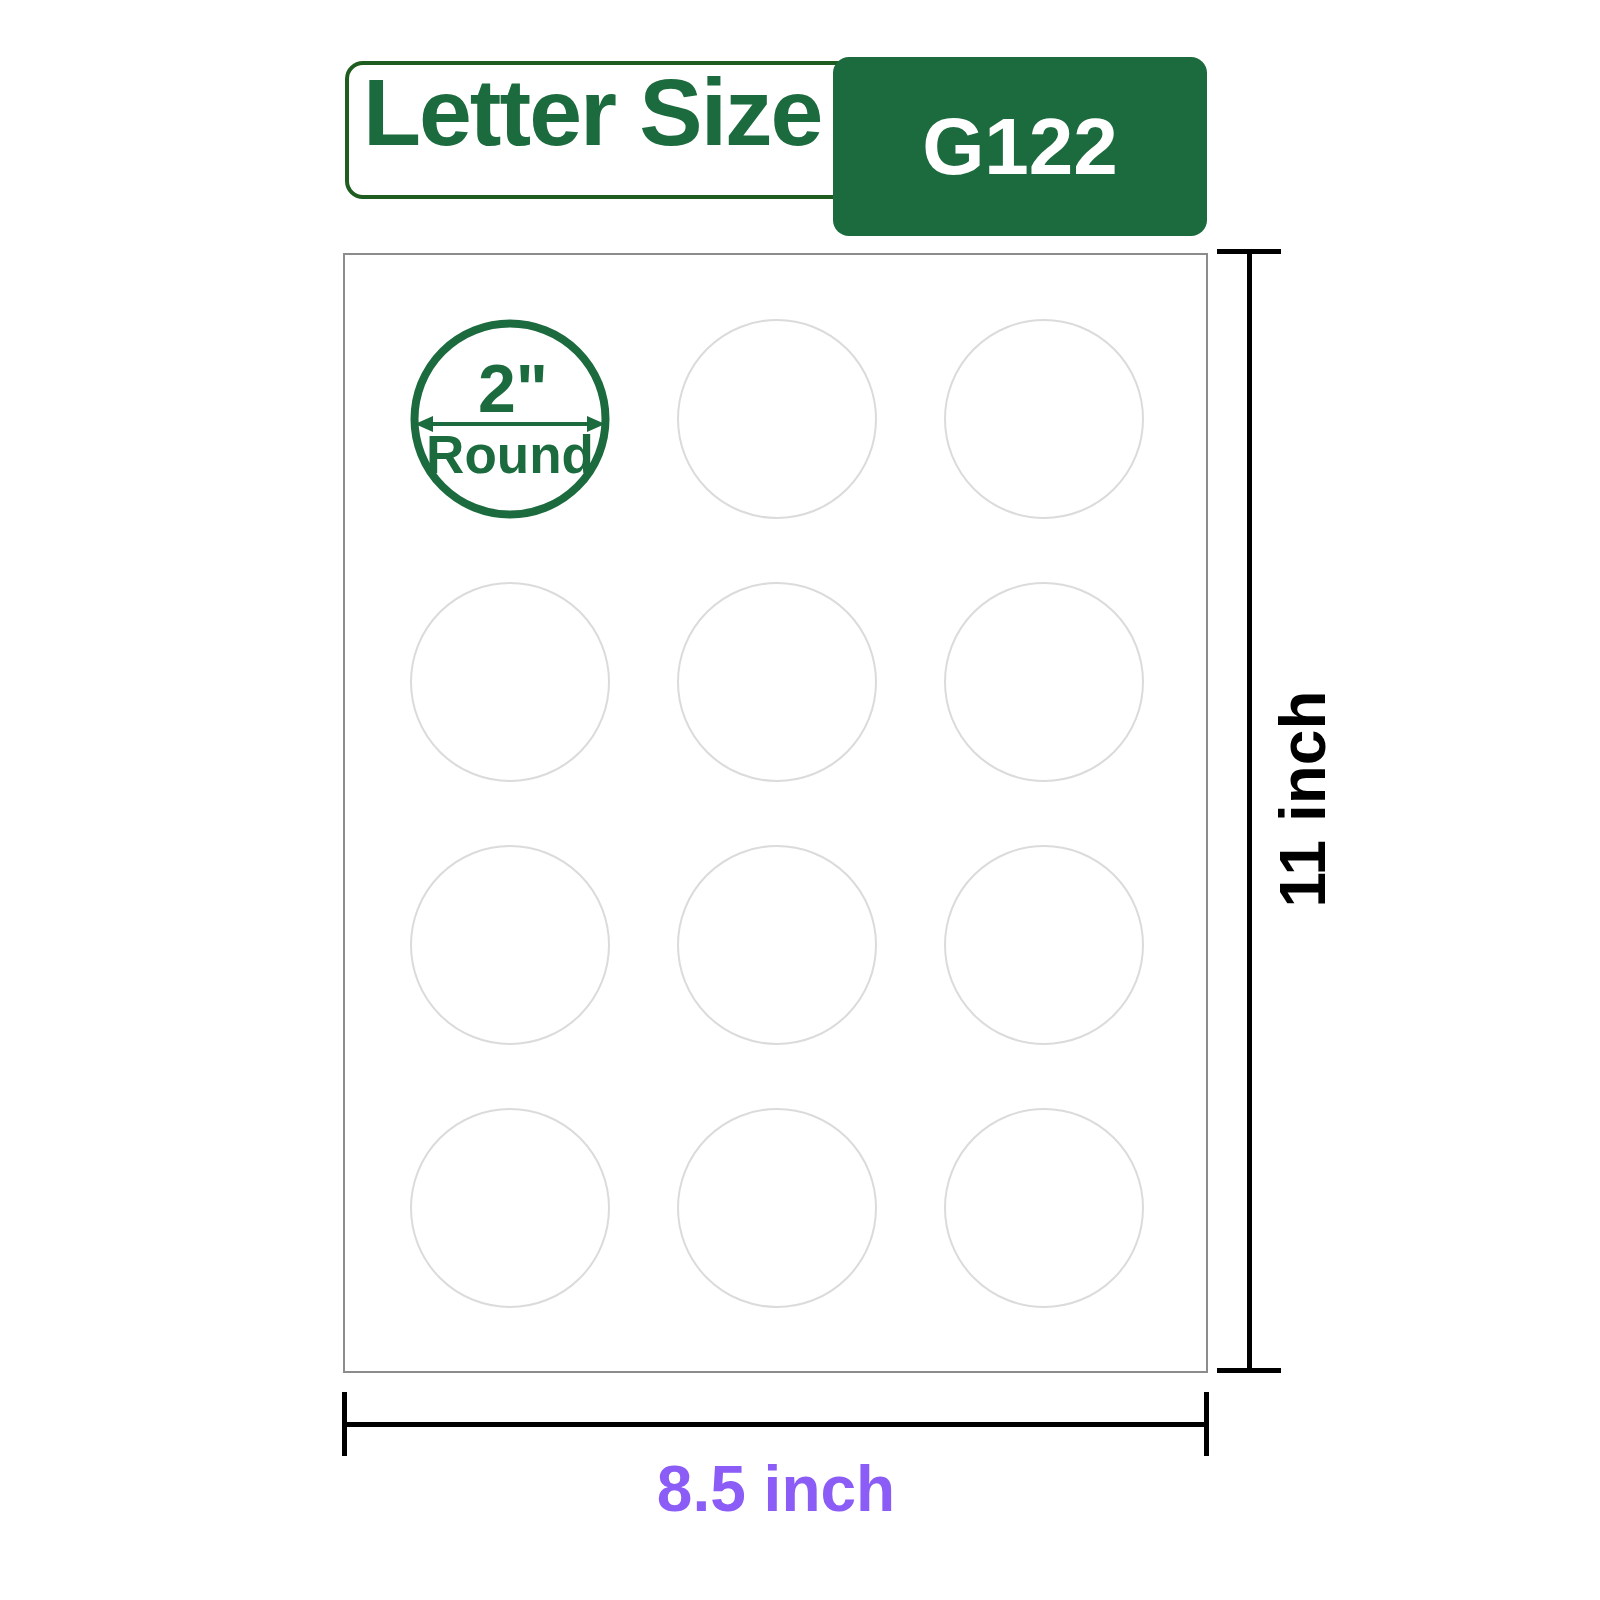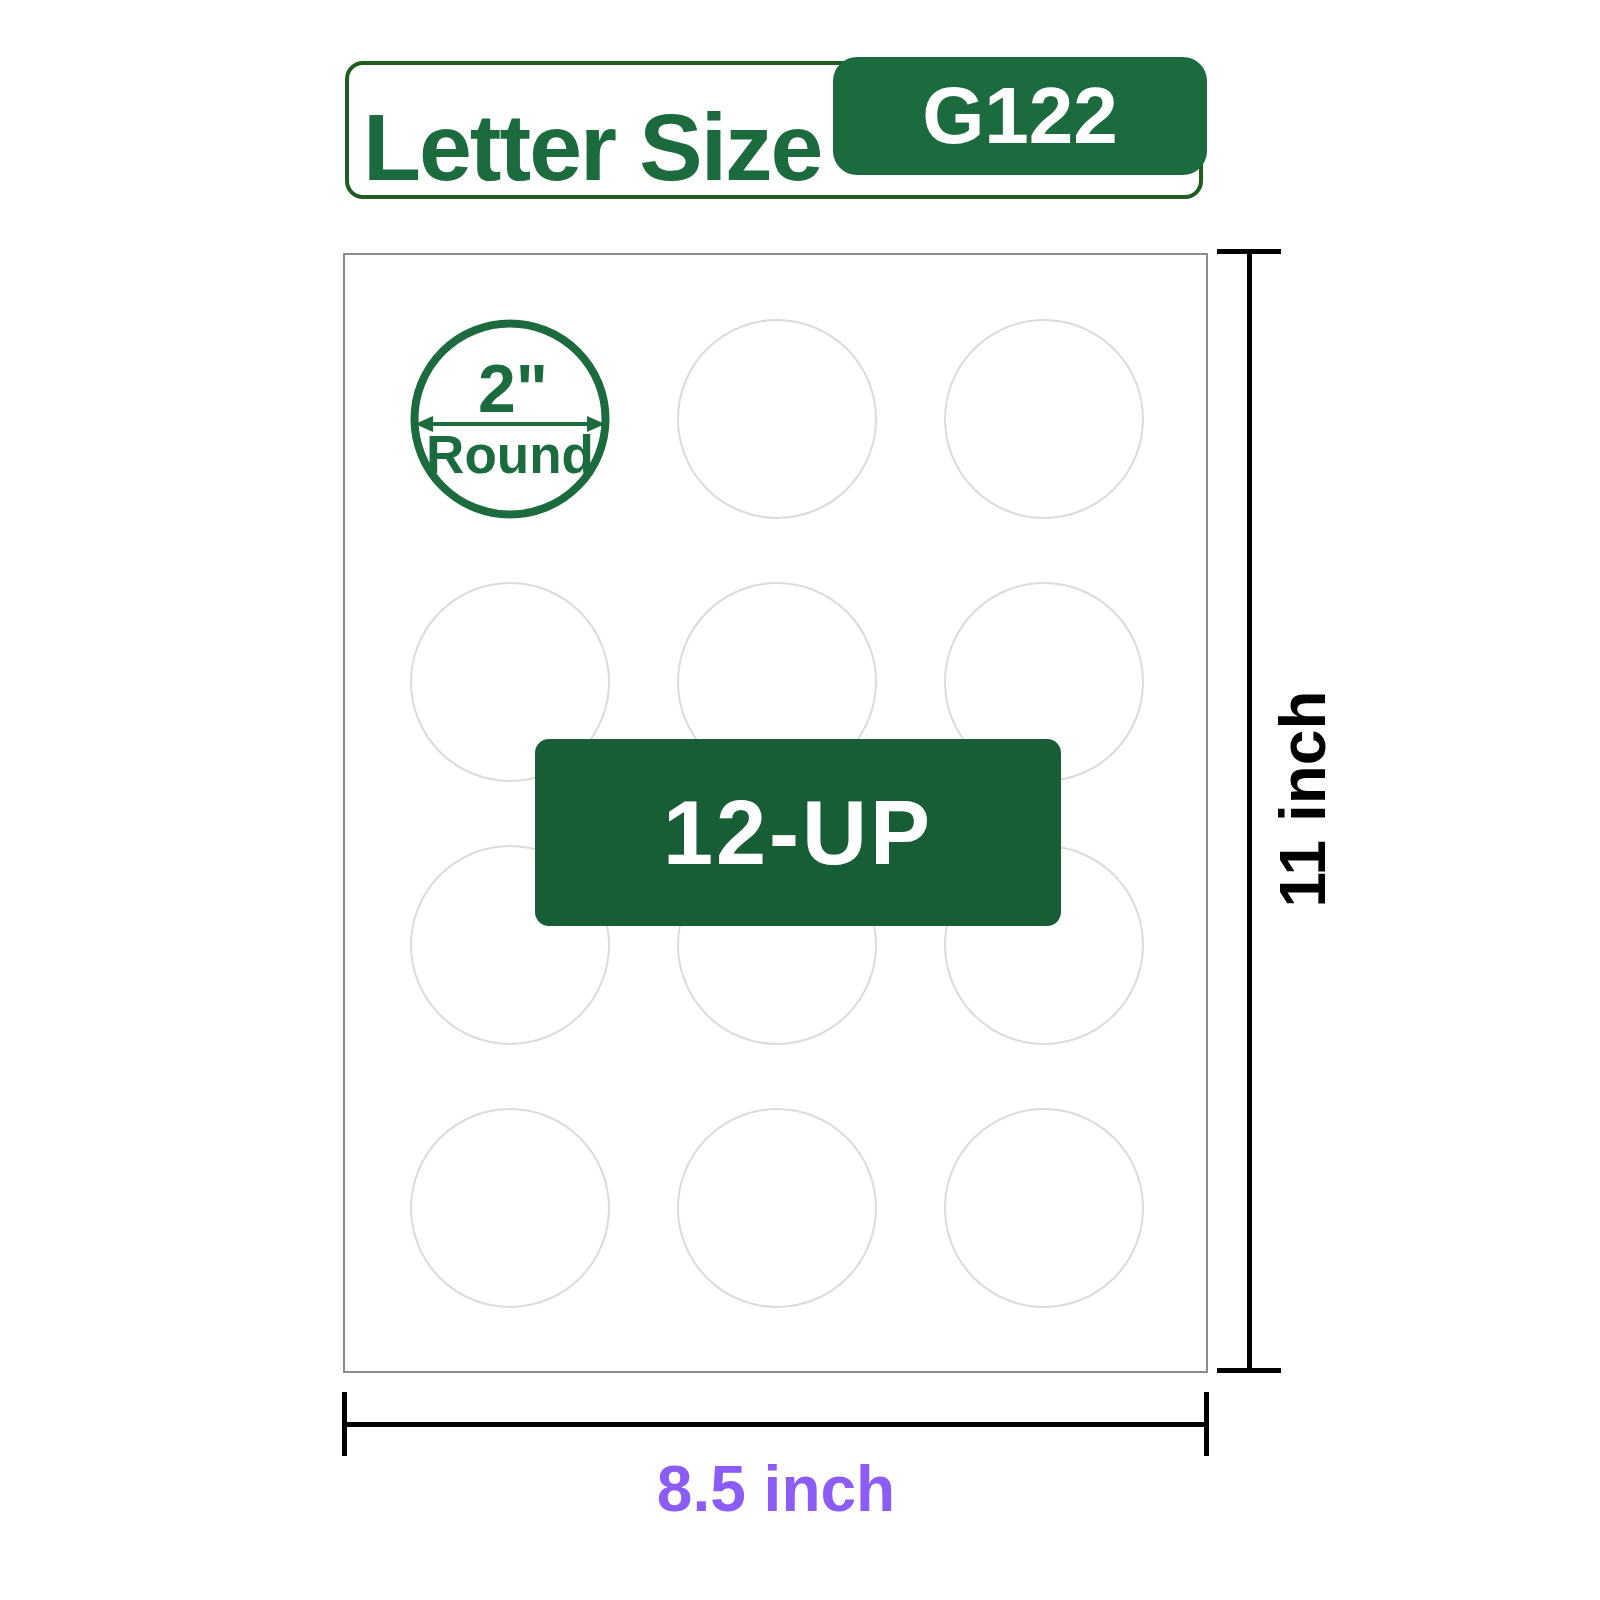--- a/index.html
+++ b/index.html
@@ -3,25 +3,25 @@
 <meta charset="utf-8">
 <style>
   html,body{margin:0;padding:0;background:#ffffff;}
   body{width:1600px;height:1600px;position:relative;overflow:hidden;
        font-family:"Liberation Sans", sans-serif;}
 
   
   .top-badge{position:absolute;left:345px;top:57px;width:862px;height:142px;}
   .white-pill{position:absolute;left:0;top:4px;width:858px;height:138px;
       box-sizing:border-box;background:#ffffff;border:4px solid #1e5c20;border-radius:18px;
-      display:flex;align-items:flex-end;}
+      display:flex;align-items:flex-start;}
   .ls-text{color:#1c6b3e;font-weight:bold;font-size:95px;letter-spacing:-2px;padding-left:14px;
       line-height:1;}
-  .green-pill{position:absolute;left:488px;top:0;width:374px;height:118px;background:#1c6b3e;
-      border-radius:24px;display:flex;align-items:center;justify-content:center;}
+  .green-pill{position:absolute;left:488px;top:0;width:374px;height:179px;background:#1c6b3e;
+      border-radius:16px;display:flex;align-items:center;justify-content:center;}
   .code-text{color:#ffffff;font-weight:bold;font-size:80px;line-height:1;}
 
   
   .sheet{position:absolute;left:343px;top:253px;width:865px;height:1120px;
       box-sizing:border-box;background:#ffffff;border:2px solid #8c8c8c;}
   .label-circle{position:absolute;width:200px;height:200px;border-radius:50%;
       box-sizing:border-box;border:2px solid #dbdbdb;background:#ffffff;}
   .spec-circle{position:absolute;left:65px;top:64px;width:200px;height:200px;}
   .spec-circle svg{width:200px;height:200px;display:block;}
   .spec-ring{fill:#ffffff;stroke:#1c6b3e;stroke-width:8;}
@@ -82,23 +82,20 @@
         <text class="spec-dia" x="103" y="93">2"</text>
         <g class="spec-arrow">
           <line x1="16" y1="105" x2="184" y2="105"></line>
           <polygon points="5,105 23,97 23,113"></polygon>
           <polygon points="195,105 177,97 177,113"></polygon>
         </g>
         <text class="spec-shape" x="100" y="154">Round</text>
       </svg>
     </div>
 
-    <div class="count-badge">
-      <span>12-UP</span>
-    </div>
   </div>
 
   <div class="dim v-line"></div>
   <div class="dim v-cap-top"></div>
   <div class="dim v-cap-bottom"></div>
   <div class="v-label">11 inch</div>
 
   <div class="dim h-line"></div>
   <div class="dim h-cap-left"></div>
   <div class="dim h-cap-right"></div>

